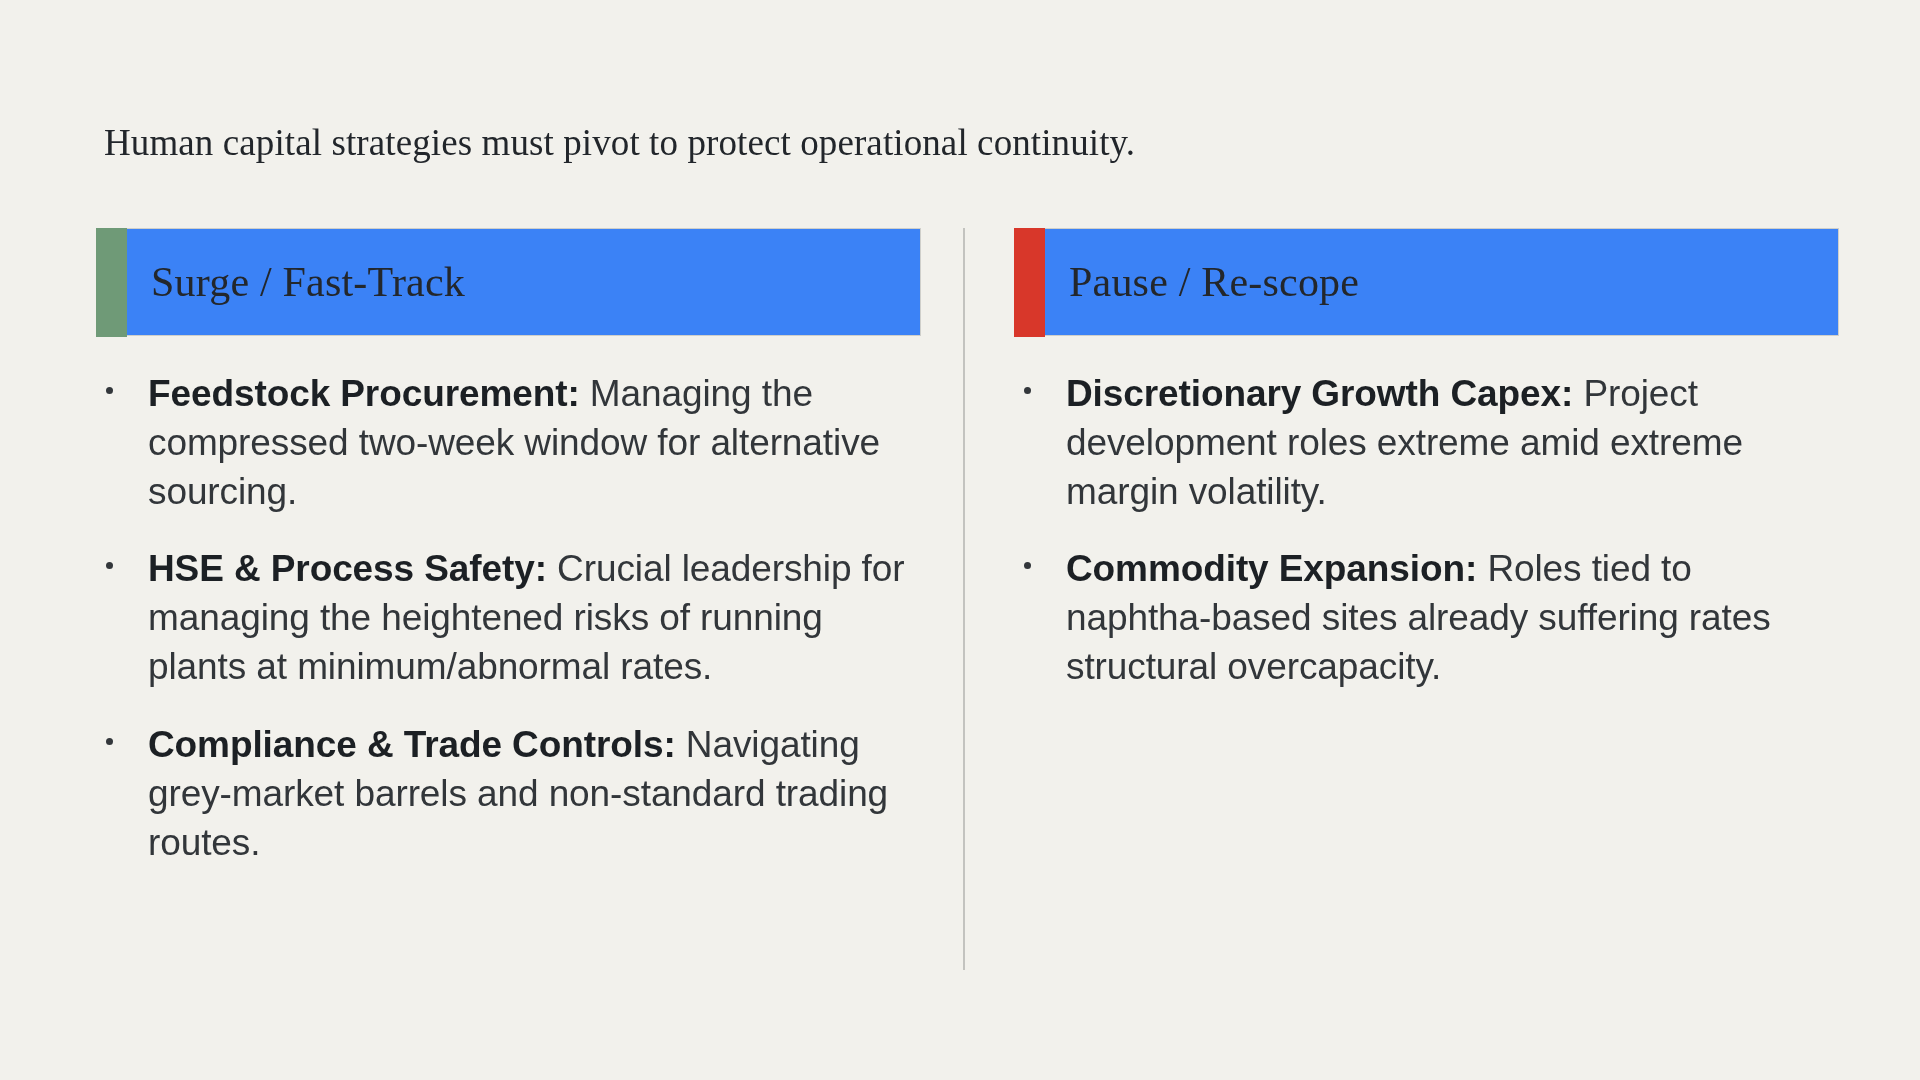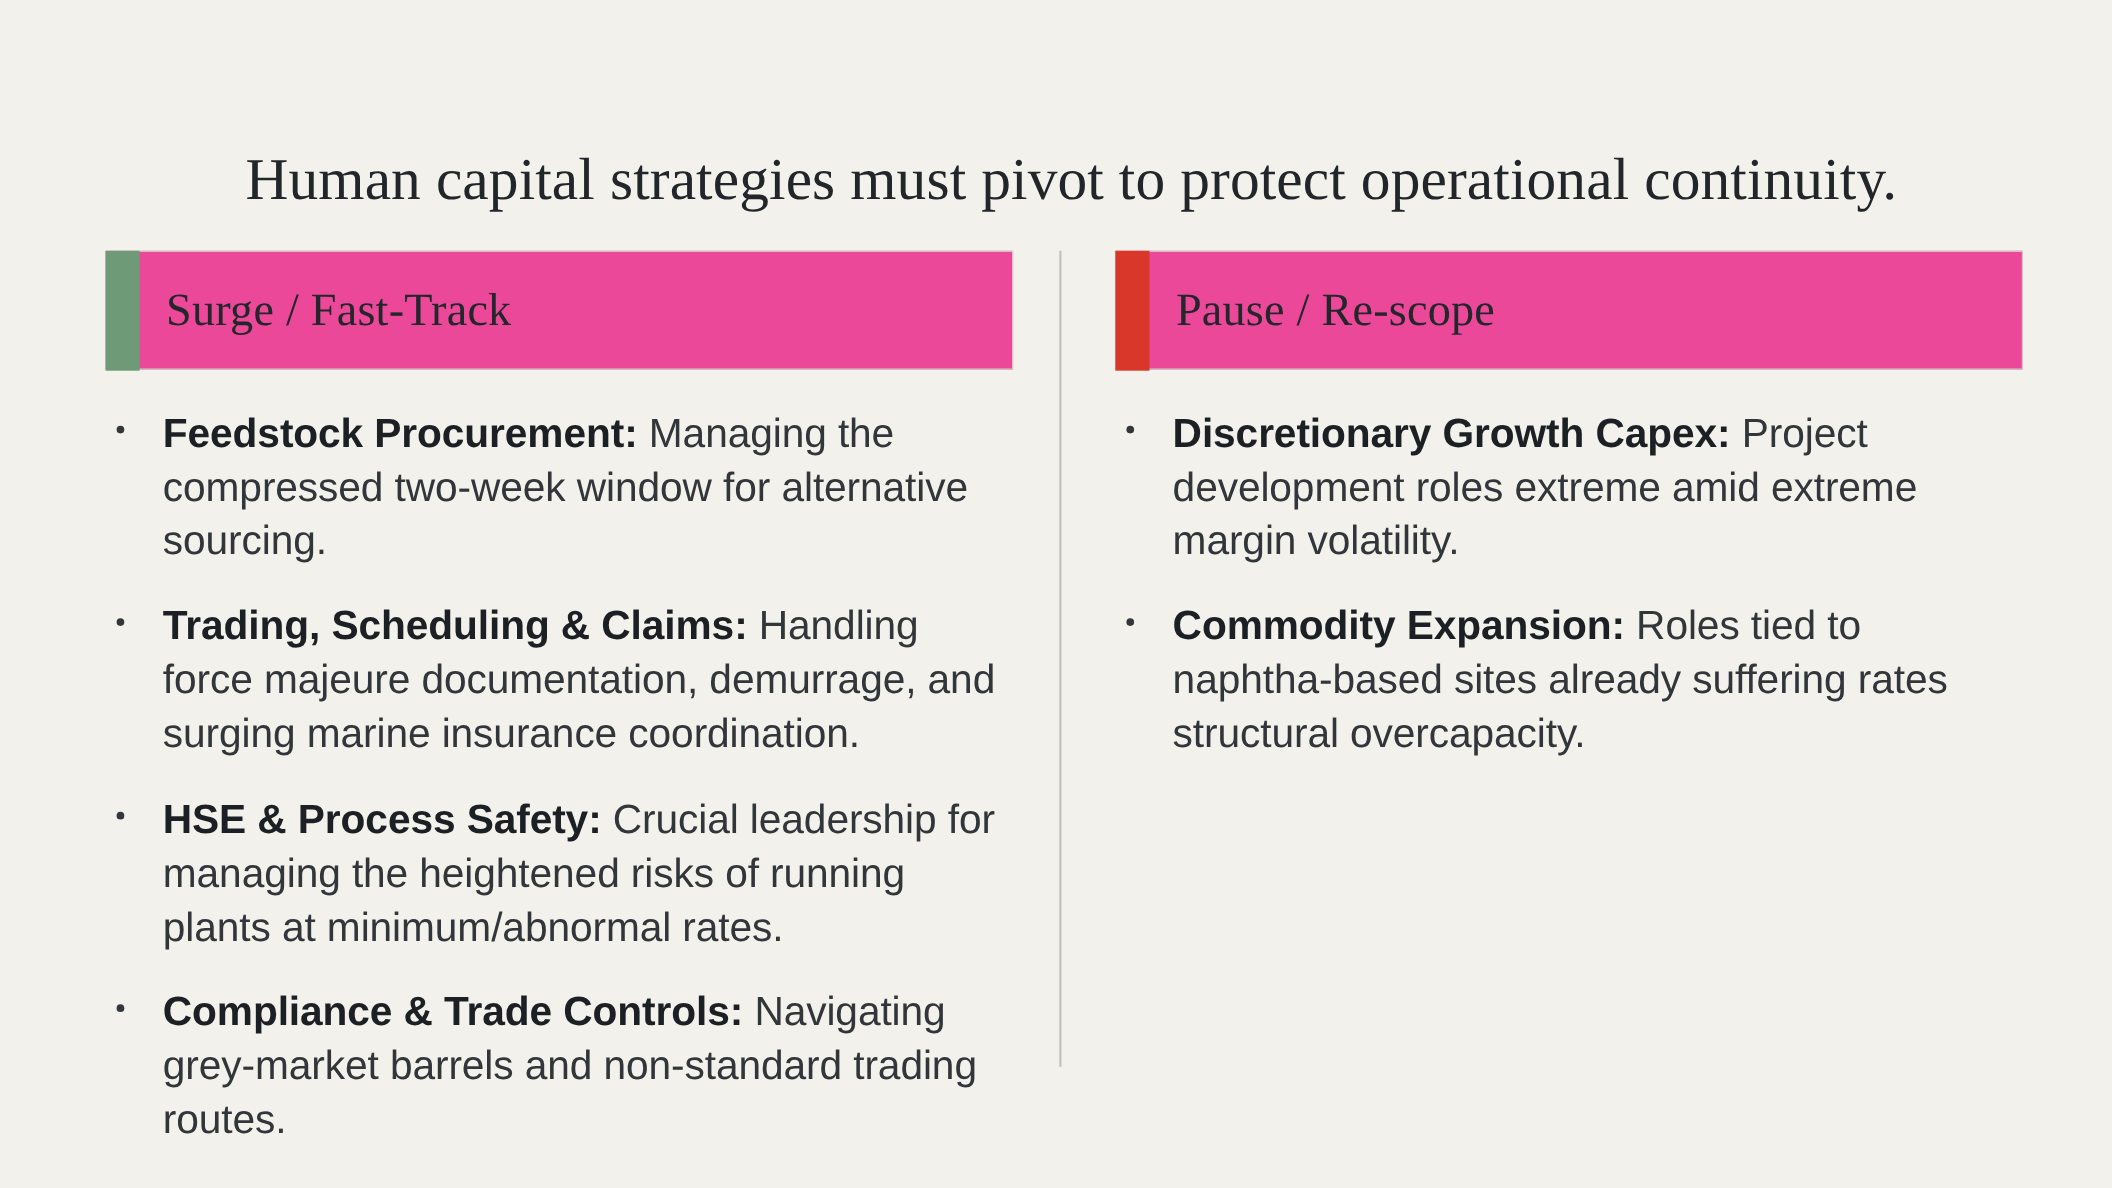--- a/index.html
+++ b/index.html
@@ -21,27 +21,26 @@
     background: #f2f1ec;
   }
 
   
   .slide-title {
     position: absolute;
     left: 104px;
     top: 96px;
     width: 1740px;
     font-family: "Liberation Serif", serif;
-    font-size: 54px;
+    font-size: 37px;
     font-weight: 400;
     color: #22262b;
     letter-spacing: 0.1px;
     line-height: 1.18;
     white-space: nowrap;
-    text-align: center;
   }
 
   
   .column-divider {
     position: absolute;
     left: 963px;
     top: 228px;
     width: 2px;
     height: 742px;
     background: #c3c3bf;
@@ -61,21 +60,21 @@
     top: 228px;
   }
   .column.left  { left: 96px;  width: 825px; }
   .column.right { left: 1014px; width: 825px; }
 
   
   .panel-header {
     position: relative;
     height: 108px;
     box-sizing: border-box;
-    background: #ec4899;
+    background: #3b82f6;
     border: 1.5px solid #cfcfca;
     display: flex;
     align-items: center;
   }
   .panel-accent {
     position: absolute;
     left: -1.5px;
     top: -1.5px;
     bottom: -1.5px;
     width: 31px;
@@ -140,24 +139,20 @@
         <span class="panel-accent" style="background: rgb(111, 154, 119);"></span>
         <span class="panel-title">Surge / Fast-Track</span>
       </div>
       <ul class="bullet-list">
         <li class="bullet-item">
           <span class="bullet-marker"></span>
           <span class="bullet-term">Feedstock Procurement:</span><span class="bullet-desc"> Managing the compressed two-week window for alternative sourcing.</span>
         </li>
         <li class="bullet-item">
           <span class="bullet-marker"></span>
-          <span class="bullet-term">Trading, Scheduling &amp; Claims:</span><span class="bullet-desc"> Handling force majeure documentation, demurrage, and surging marine insurance coordination.</span>
-        </li>
-        <li class="bullet-item">
-          <span class="bullet-marker"></span>
           <span class="bullet-term">HSE &amp; Process Safety:</span><span class="bullet-desc"> Crucial leadership for managing the heightened risks of running plants at minimum/abnormal rates.</span>
         </li>
         <li class="bullet-item">
           <span class="bullet-marker"></span>
           <span class="bullet-term">Compliance &amp; Trade Controls:</span><span class="bullet-desc"> Navigating grey-market barrels and non-standard trading routes.</span>
         </li>
       </ul>
     </div>
 
     <div class="column right">

